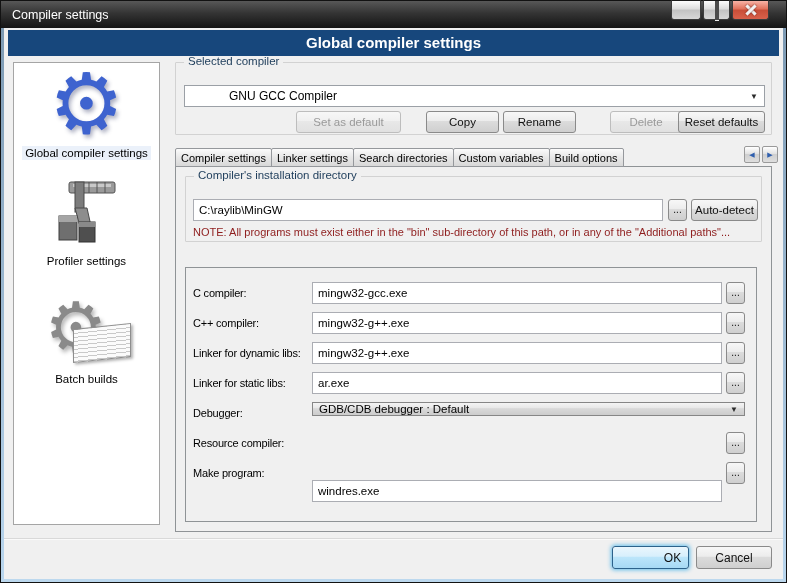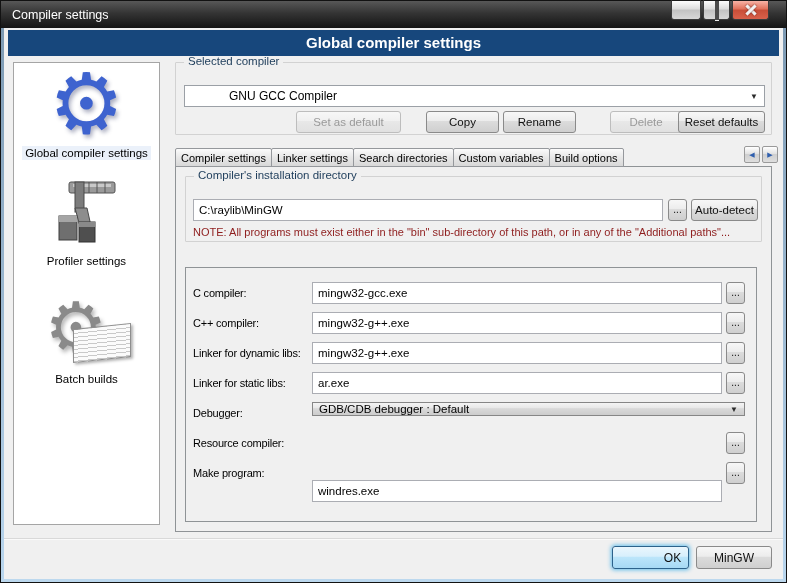--- a/index.html
+++ b/index.html
@@ -209,15 +209,15 @@
 
   <span class="field-label" style="left:193px;top:432px;z-index:3;">Resource compiler:</span>
   <input class="txt" style="left: 312px; top: 432px; width: 410px; z-index: 3; margin-top: 48px;" value="windres.exe">
   <button class="btn mini" style="left:726px;top:432px;width:19px;height:22px;z-index:3;">...</button>
 
   <span class="field-label" style="left:193px;top:462px;z-index:3;">Make program:</span>
   <button class="btn mini" style="left:726px;top:462px;width:19px;height:22px;z-index:3;">...</button>
 
   <div class="sep"></div>
   <button class="btn default" style="left:612px;top:546px;width:77px;height:23px;font-size:12px;">OK</button>
-  <button class="btn" style="left:696px;top:546px;width:76px;height:23px;font-size:12px;">MinGW</button>
+  <button class="btn" style="left:696px;top:546px;width:76px;height:23px;font-size:12px;">Cancel</button>
 
 </div>
 
 </body></html>

